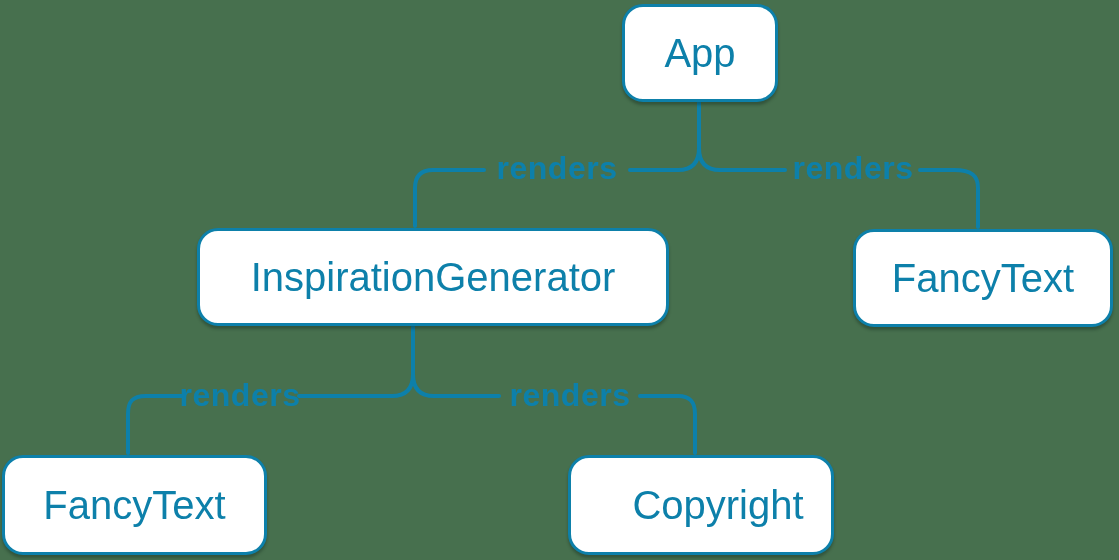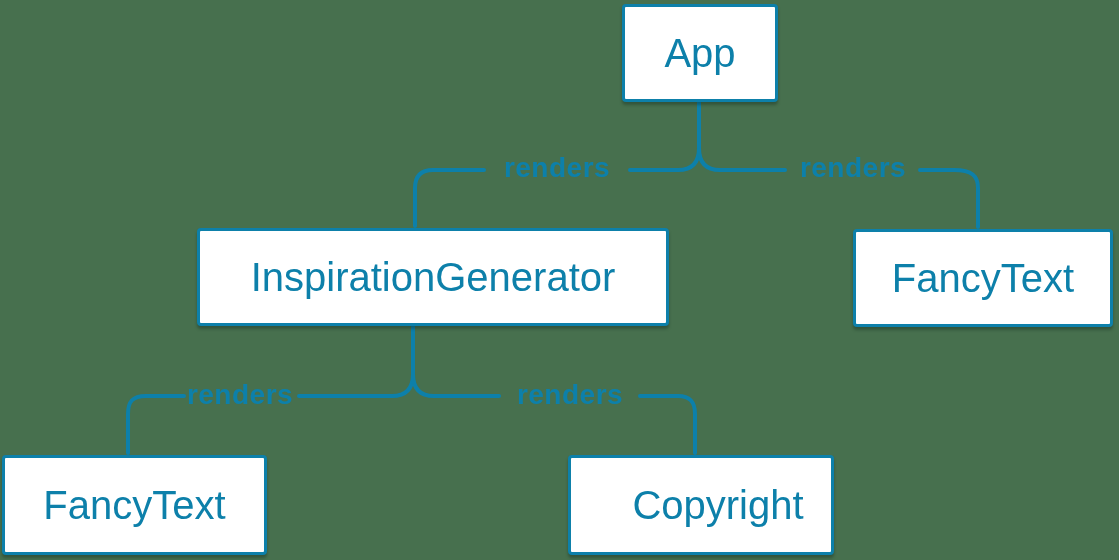--- a/index.html
+++ b/index.html
@@ -25,40 +25,40 @@
   .connectors path{
     fill:none;
     stroke:var(--accent);
     stroke-width:4;
     stroke-linecap:round;
   }
   .node{
     position:absolute;
     background:var(--node-bg);
     border:3px solid var(--accent);
-    border-radius:4px;
+    border-radius:21px;
     display:flex;
     align-items:center;
     justify-content:center;
     color:var(--accent);
     font-size:40px;
     font-weight:500;
     white-space:nowrap;
     box-shadow:0 3px 3px rgba(15,35,25,0.35);
   }
   .node-app{left:622px;top:4px;width:156px;height:98px;}
   .node-inspiration{left:197px;top:228px;width:472px;height:98px;}
   .node-fancy-right{left:853px;top:229px;width:260px;height:98px;}
   .node-fancy-left{left:2px;top:455px;width:265px;height:100px;}
   .node-copyright{left:568px;top:455px;width:266px;height:100px;padding-left:34px;}
   .edge-label{
     position:absolute;
     transform:translate(-50%,-50%);
     color:var(--accent);
-    font-size:28px;
+    font-size:32px;
     font-weight:700;
     letter-spacing:0.5px;
     white-space:nowrap;
   }
   .edge-label-1{left:557px;top:168px;}
   .edge-label-2{left:853px;top:168px;}
   .edge-label-3{left:240px;top:395px;}
   .edge-label-4{left:570px;top:395px;}
 </style>
 </head>

